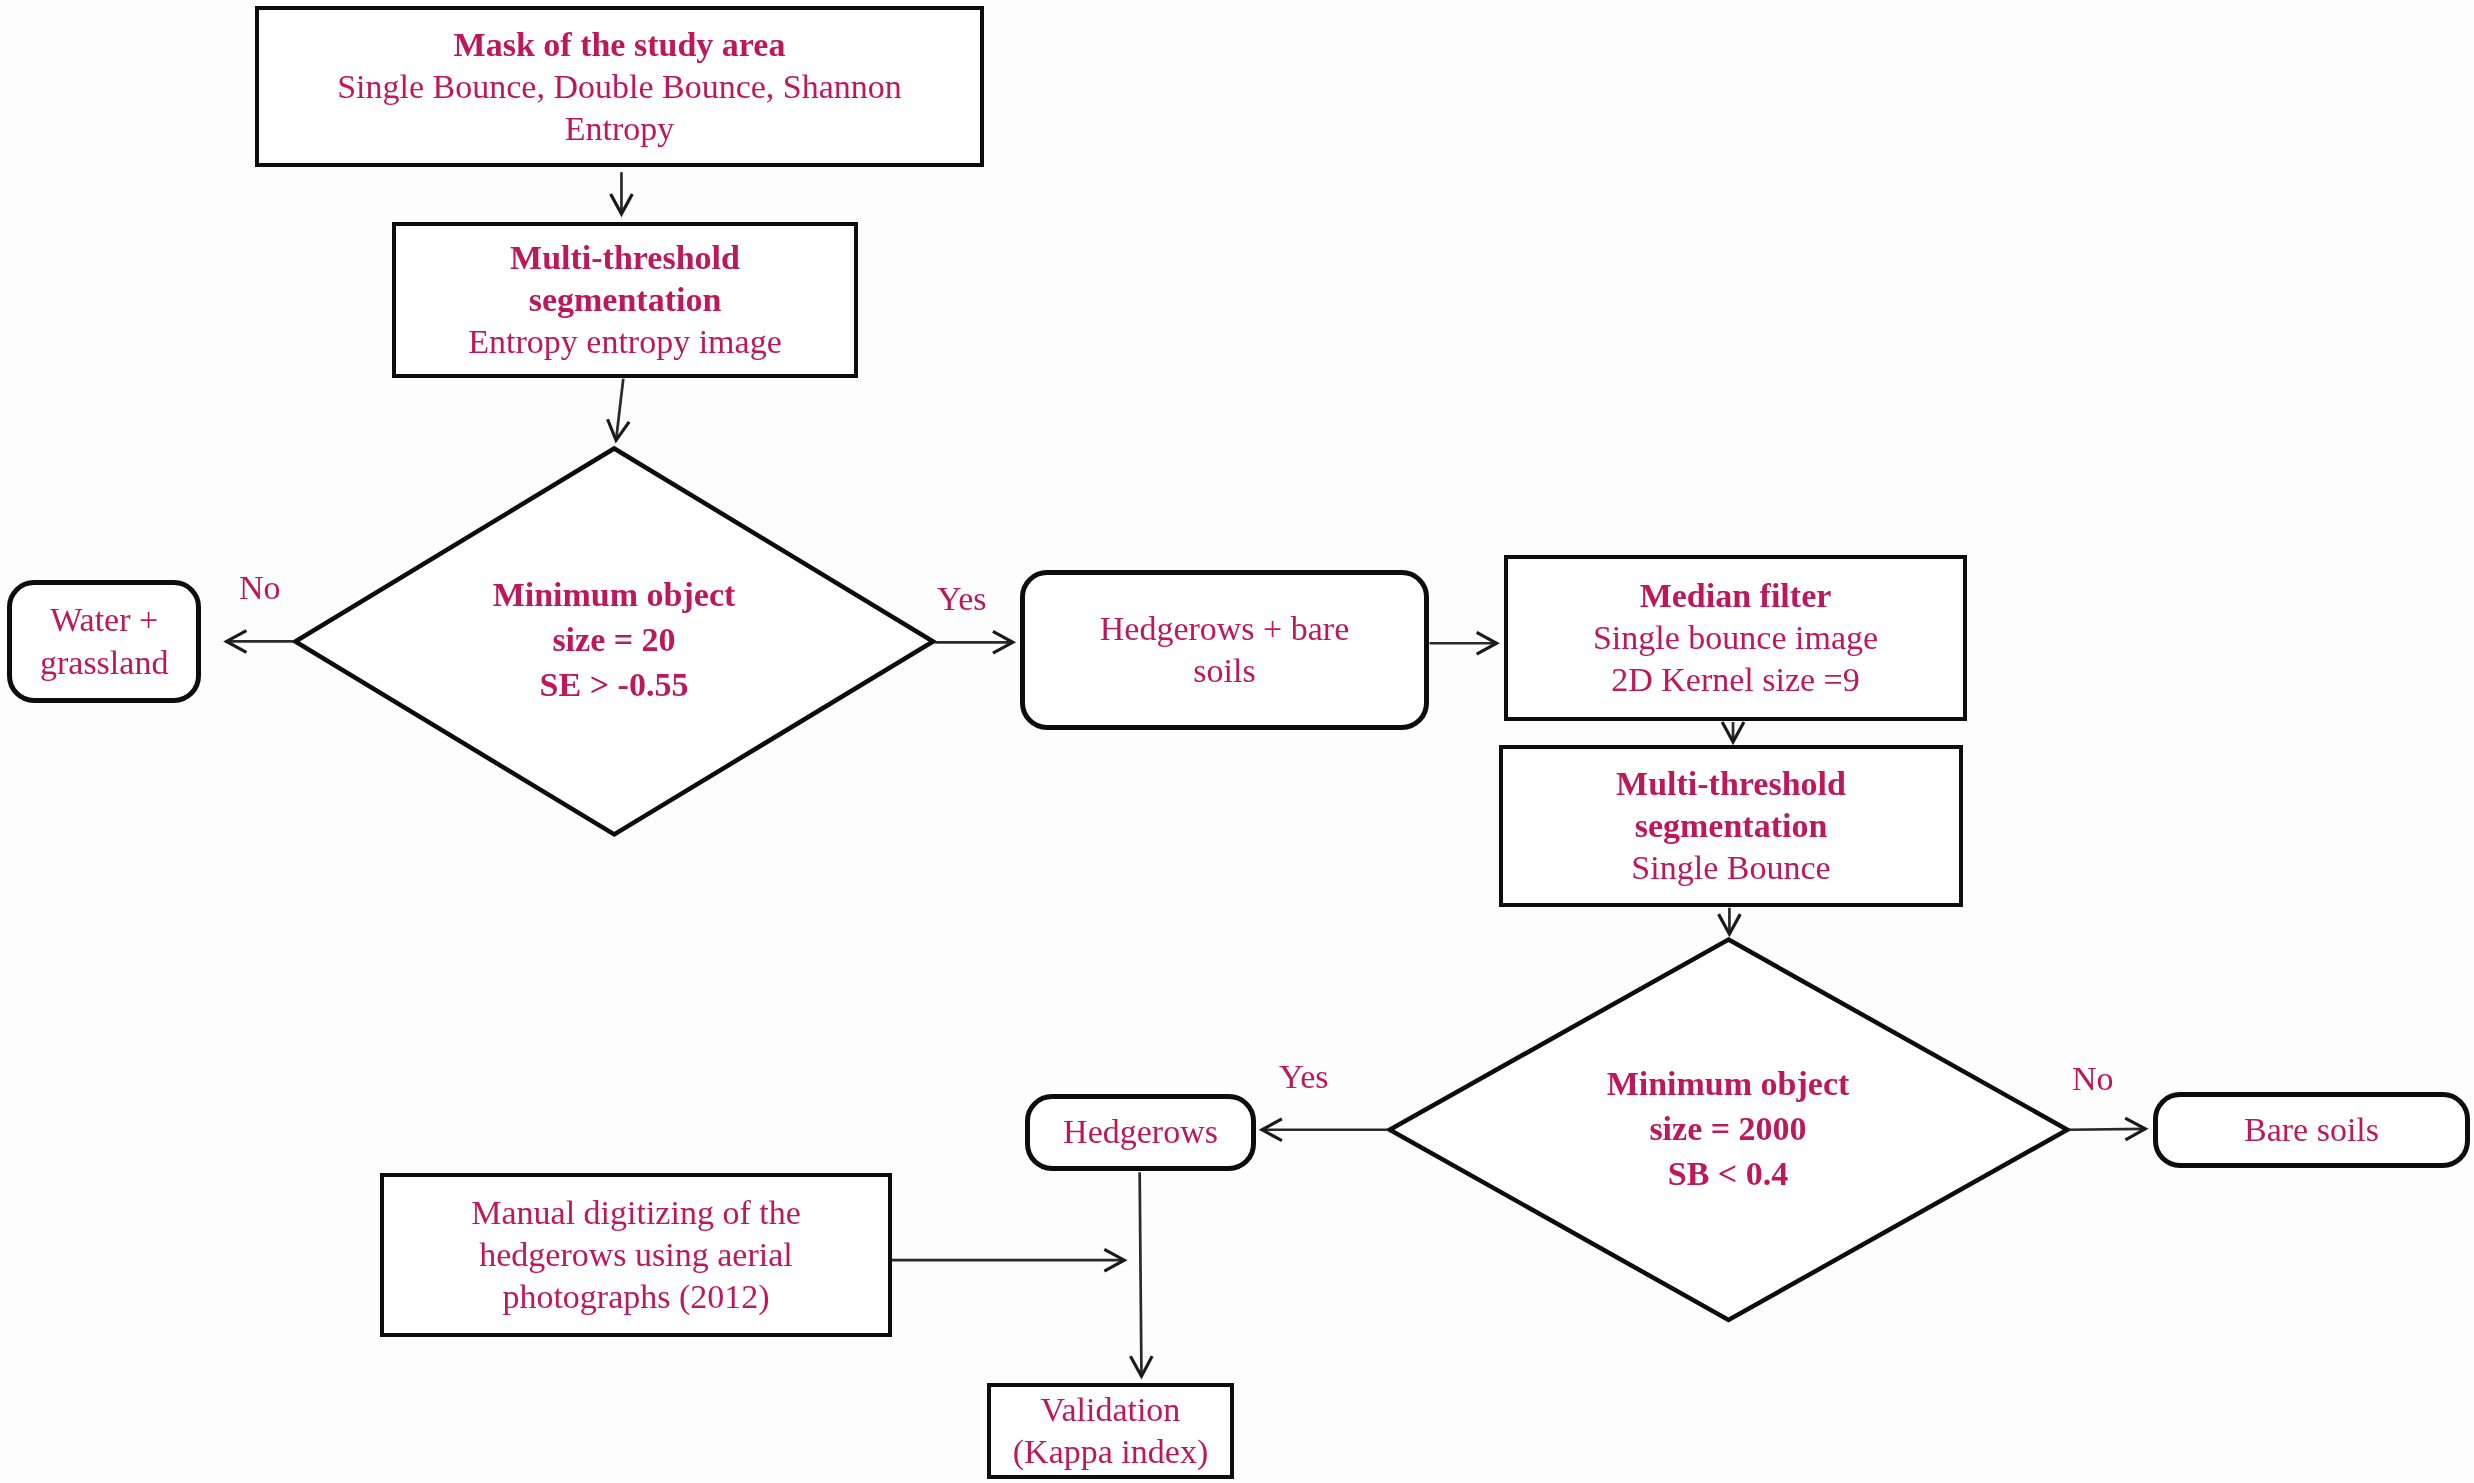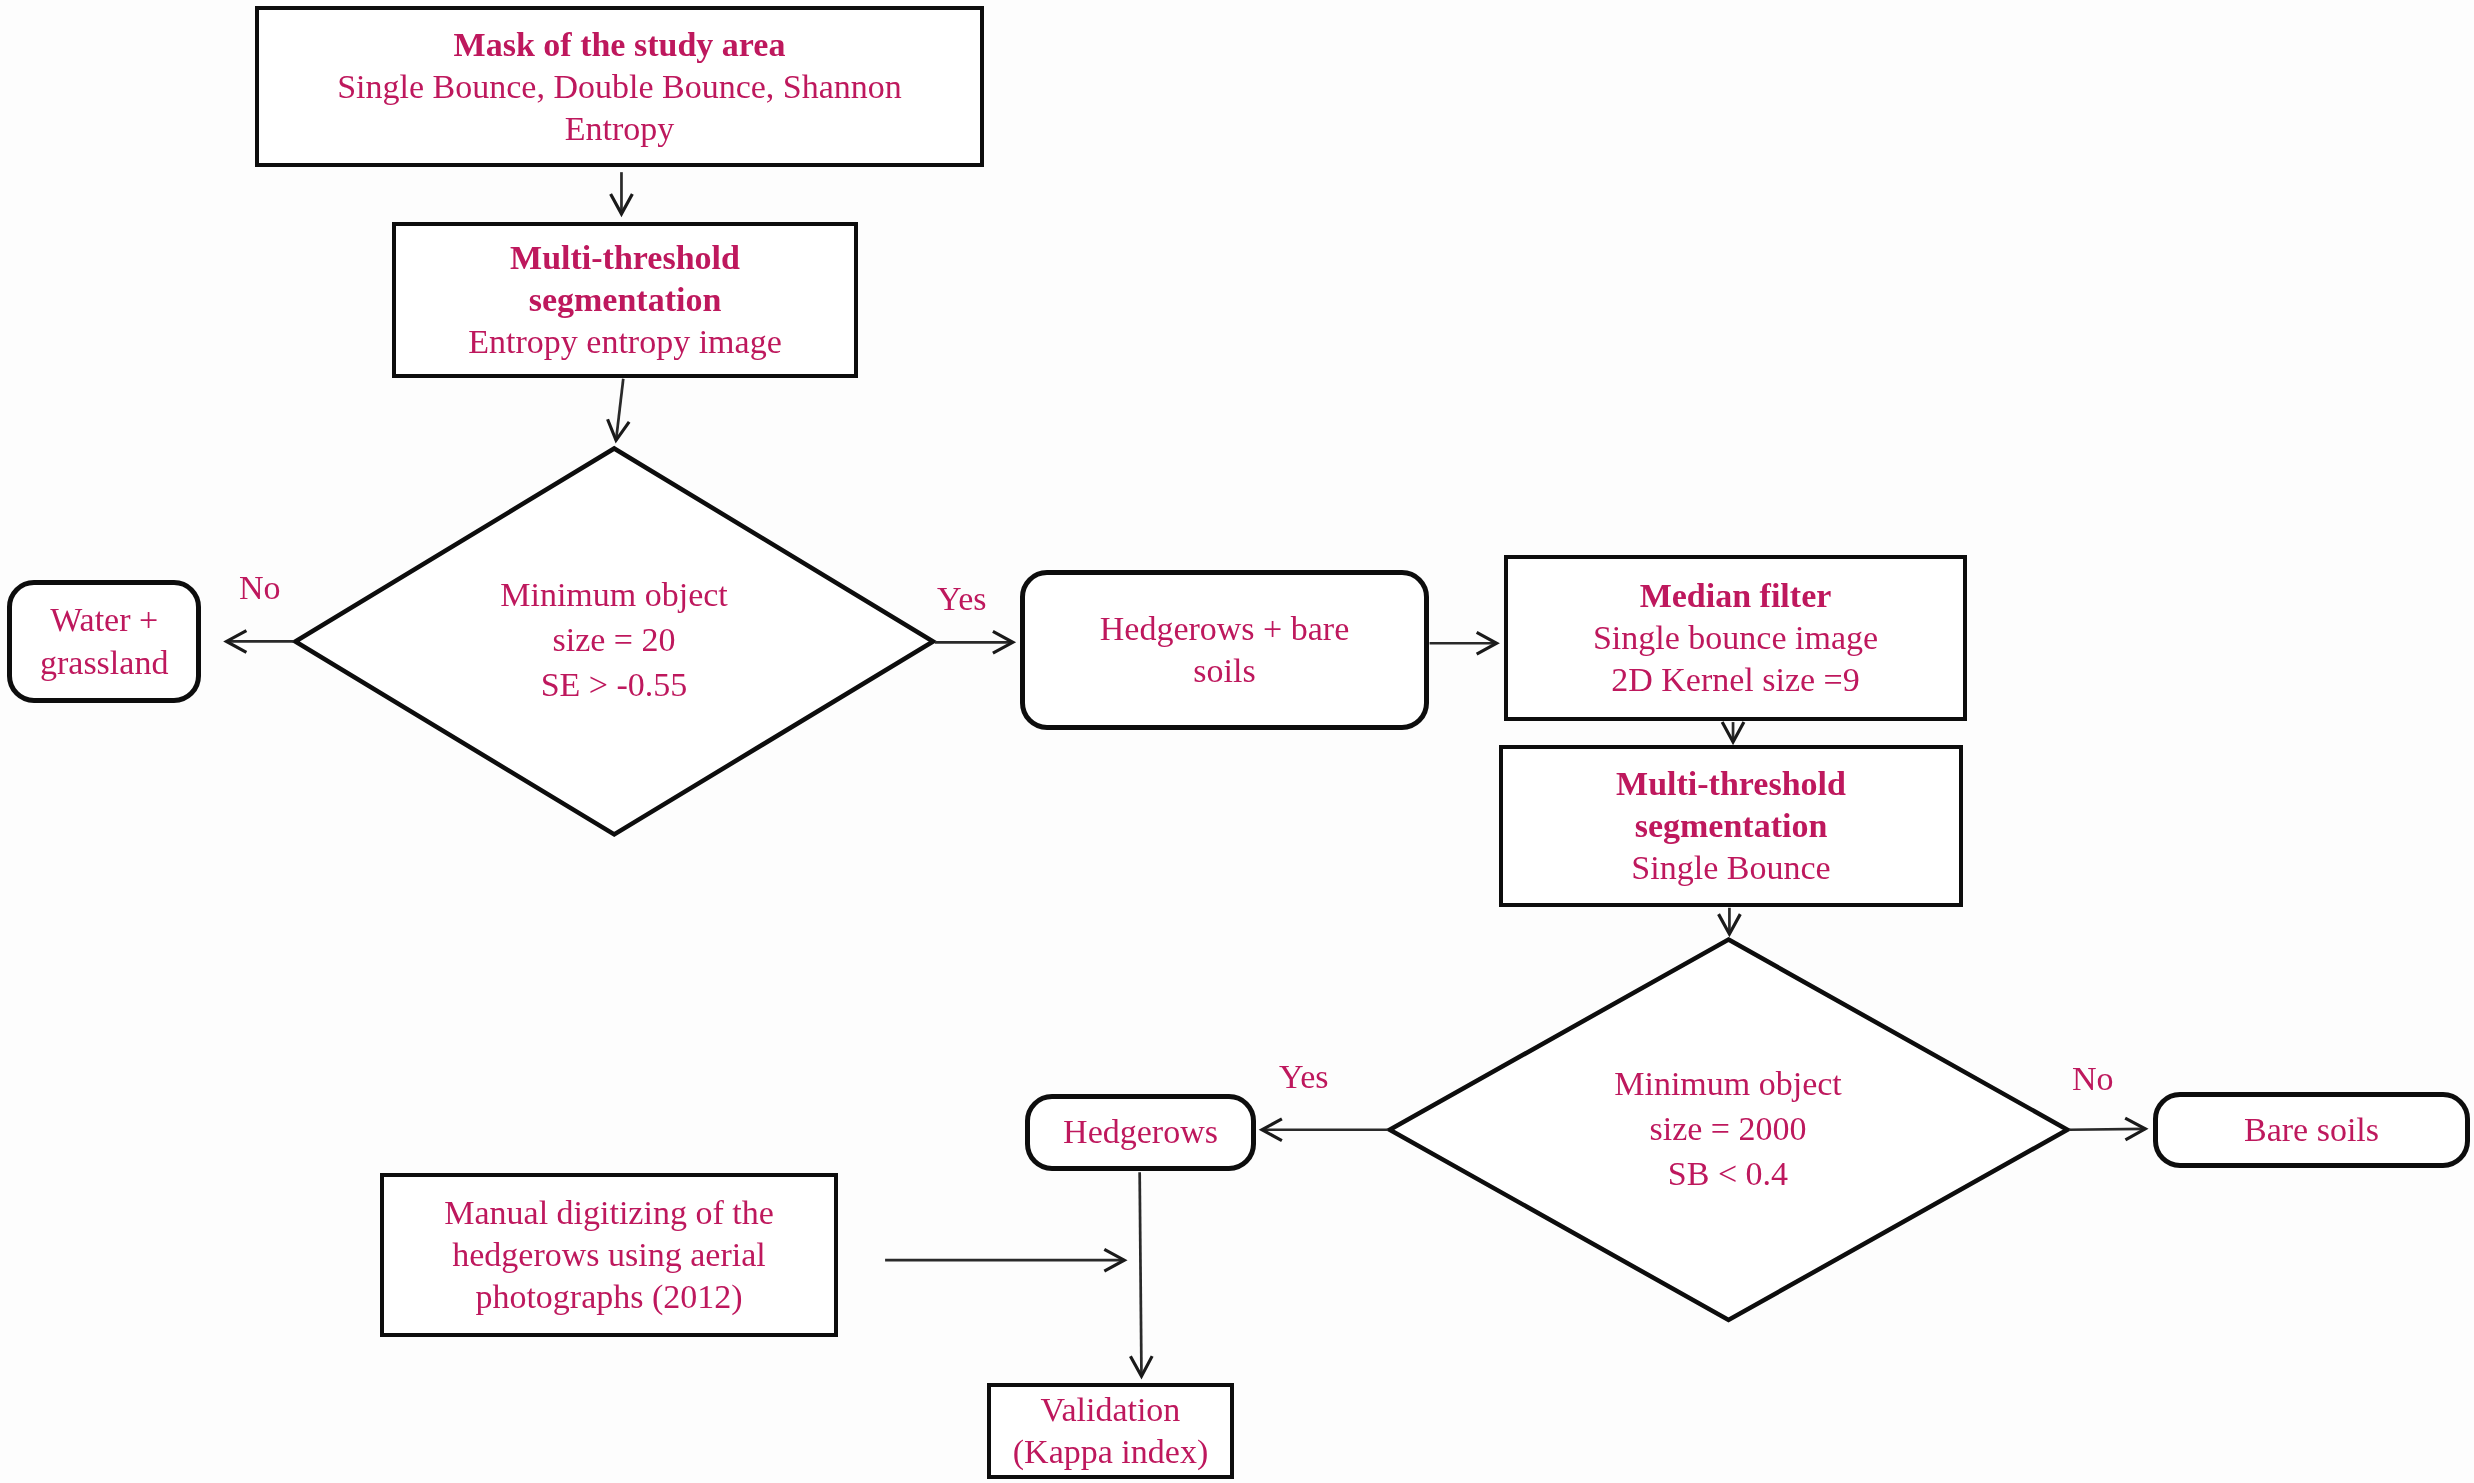--- a/index.html
+++ b/index.html
@@ -38,21 +38,21 @@
   .node.rounded {
     border-width: 5.4px;
     border-radius: 27px;
   }
   .node .title { font-weight: bold; }
   .node .line  { font-weight: normal; }
   .dtext {
     position: absolute;
     text-align: center;
     font-size: 34px;
-    font-weight: normal;
+    font-weight: bold;
     line-height: 1.32;
   }
   .edge-label {
     position: absolute;
     font-size: 34px;
     font-weight: normal;
   }
   .wrap-660 { max-width: 598px; }
   .wrap-430 { max-width: 390px; }
   .wrap-330 { max-width: 299px; }
@@ -117,21 +117,21 @@
   </div>
 
   <div class="node rounded" style="left:1025px; top:1094px; width:231px; height:77px;">
     <div class="line">Hedgerows</div>
   </div>
 
   <div class="node rounded" style="left:2153px; top:1092px; width:317px; height:76px;">
     <div class="line">Bare soils</div>
   </div>
 
-  <div class="node" style="left:380px; top:1173px; width:458px; height:164px;">
+  <div class="node" style="left:380px; top:1173px; width:512px; height:164px;">
     <div class="line wrap-470">Manual digitizing of the hedgerows using aerial photographs (2012)</div>
   </div>
 
   <div class="node" style="left:987px; top:1383px; width:247px; height:96px;">
     <div class="line">Validation</div>
     <div class="line">(Kappa index)</div>
   </div>
 
   <div class="dtext" style="left:433px; top:573px; width:362px;">
     <div>Minimum object</div>

